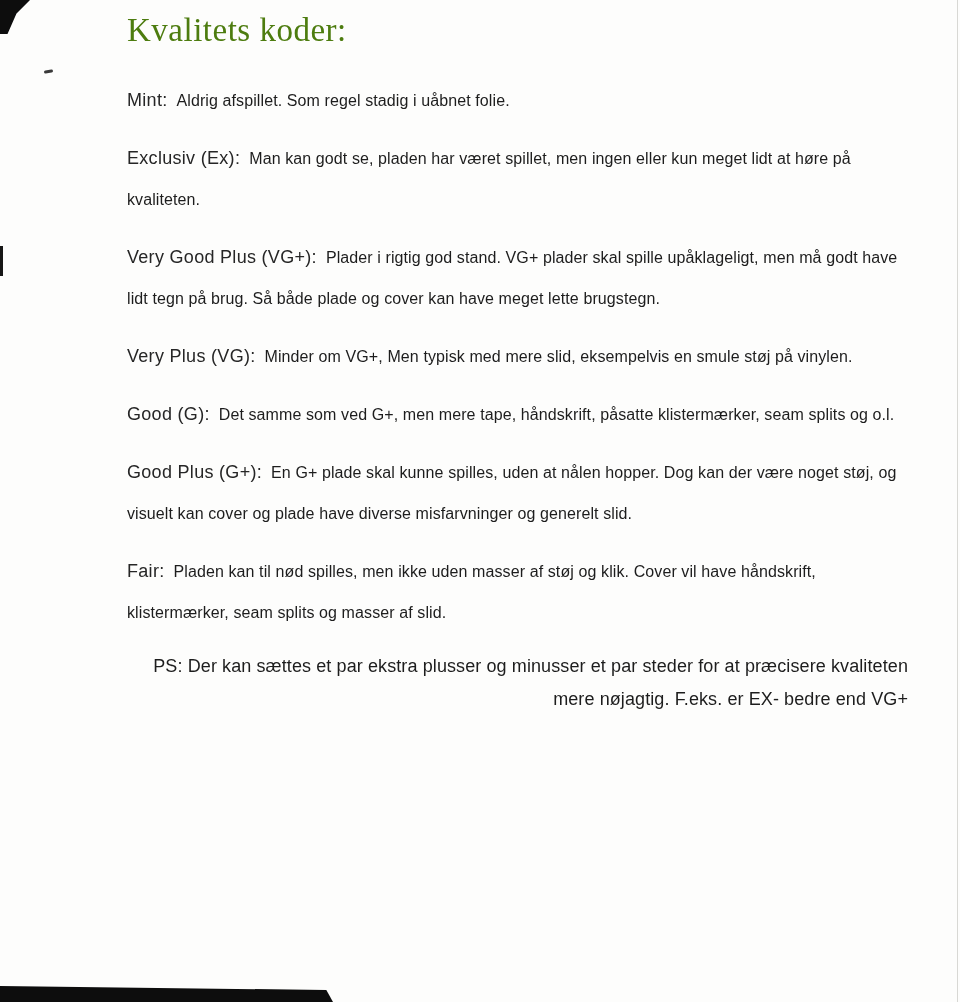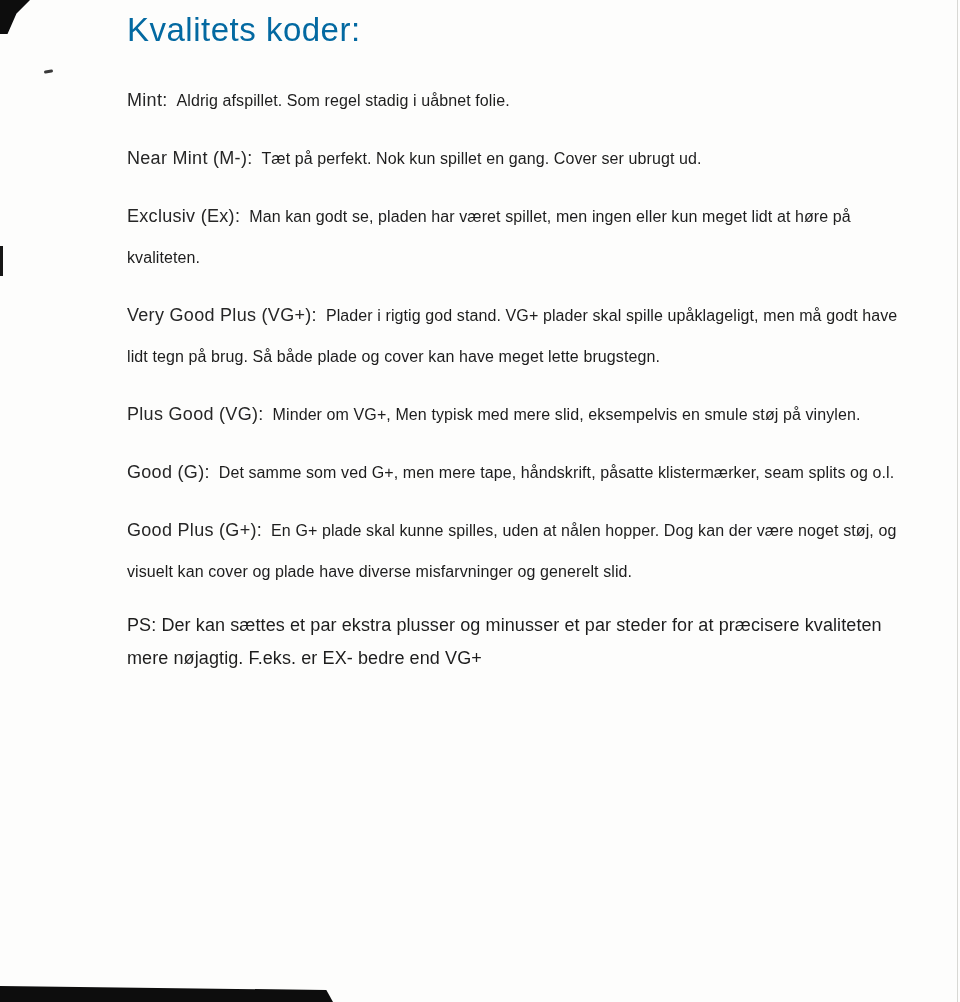--- a/index.html
+++ b/index.html
@@ -18,23 +18,24 @@
   .page {
     position: absolute;
     top: 10px;
     left: 127px;
     right: 52px;
   }
   .doc-title {
     font-size: 33px;
     font-weight: 500;
     letter-spacing: 0.5px;
-    color: #0369a1;
+    color: #4d7c0f;
     margin: 0 0 30px 0;
     line-height: 40px;
+    font-family: Liberation Serif, serif;
   }
   .entry {
     margin: 0 0 17px 0;
     font-size: 18px;
     line-height: 40px;
     color: #1d1d1d;
   }
   .entry .term {
     font-size: 18px;
     line-height: 40px;
@@ -46,20 +47,21 @@
   .entry .desc {
     font-size: 16px;
     letter-spacing: 0.1px;
   }
   .footnote {
     margin: 6px 0 0 0;
     font-size: 18px;
     line-height: 33px;
     color: #1d1d1d;
     letter-spacing: 0.1px;
+    text-align: right;
   }
   
   .artifact {
     position: absolute;
     background: #0d0d0d;
   }
   .artifact-top-left {
     left: 0; top: 0;
     width: 30px; height: 34px;
     clip-path: polygon(0 0, 100% 0, 55% 40%, 25% 100%, 0 100%);
@@ -91,44 +93,44 @@
 <body>
 
 <div class="page">
 
   <h1 class="doc-title">Kvalitets koder:</h1>
 
   <p class="entry">
     <span class="term">Mint:</span><span class="desc">Aldrig afspillet. Som regel stadig i uåbnet folie.</span>
   </p>
 
-  <p class="entry">
-    <span class="term">Near Mint (M-):</span><span class="desc">Tæt på perfekt. Nok kun spillet en gang. Cover ser ubrugt ud.</span>
-  </p>
 
   <p class="entry">
     <span class="term">Exclusiv (Ex):</span><span class="desc">Man kan godt se, pladen har været spillet, men ingen eller kun meget lidt at høre på kvaliteten.</span>
   </p>
 
   <p class="entry">
     <span class="term">Very Good Plus (VG+):</span><span class="desc">Plader i rigtig god stand. VG+ plader skal spille upåklageligt, men må godt have lidt tegn på brug. Så både plade og cover kan have meget lette brugstegn.</span>
   </p>
 
   <p class="entry">
-    <span class="term">Plus Good (VG):</span><span class="desc">Minder om VG+, Men typisk med mere slid, eksempelvis en smule støj på vinylen.</span>
+    <span class="term">Very Plus (VG):</span><span class="desc">Minder om VG+, Men typisk med mere slid, eksempelvis en smule støj på vinylen.</span>
   </p>
 
   <p class="entry">
     <span class="term">Good (G):</span><span class="desc">Det samme som ved G+, men mere tape, håndskrift, påsatte klistermærker, seam splits og o.l.</span>
   </p>
 
   <p class="entry">
     <span class="term">Good Plus (G+):</span><span class="desc">En G+ plade skal kunne spilles, uden at nålen hopper. Dog kan der være noget støj, og visuelt kan cover og plade have diverse misfarvninger og generelt slid.</span>
   </p>
 
+  <p class="entry">
+    <span class="term">Fair:</span><span class="desc">Pladen kan til nød spilles, men ikke uden masser af støj og klik. Cover vil have håndskrift, klistermærker, seam splits og masser af slid.</span>
+  </p>
 
 
   <p class="footnote">PS: Der kan sættes et par ekstra plusser og minusser et par steder for at præcisere kvaliteten mere nøjagtig. F.eks. er EX- bedre end VG+</p>
 
 </div>
 
 <div class="artifact artifact-top-left"></div>
 <div class="artifact artifact-dash"></div>
 <div class="artifact artifact-left-line"></div>
 <div class="artifact artifact-bottom-bar"></div>

